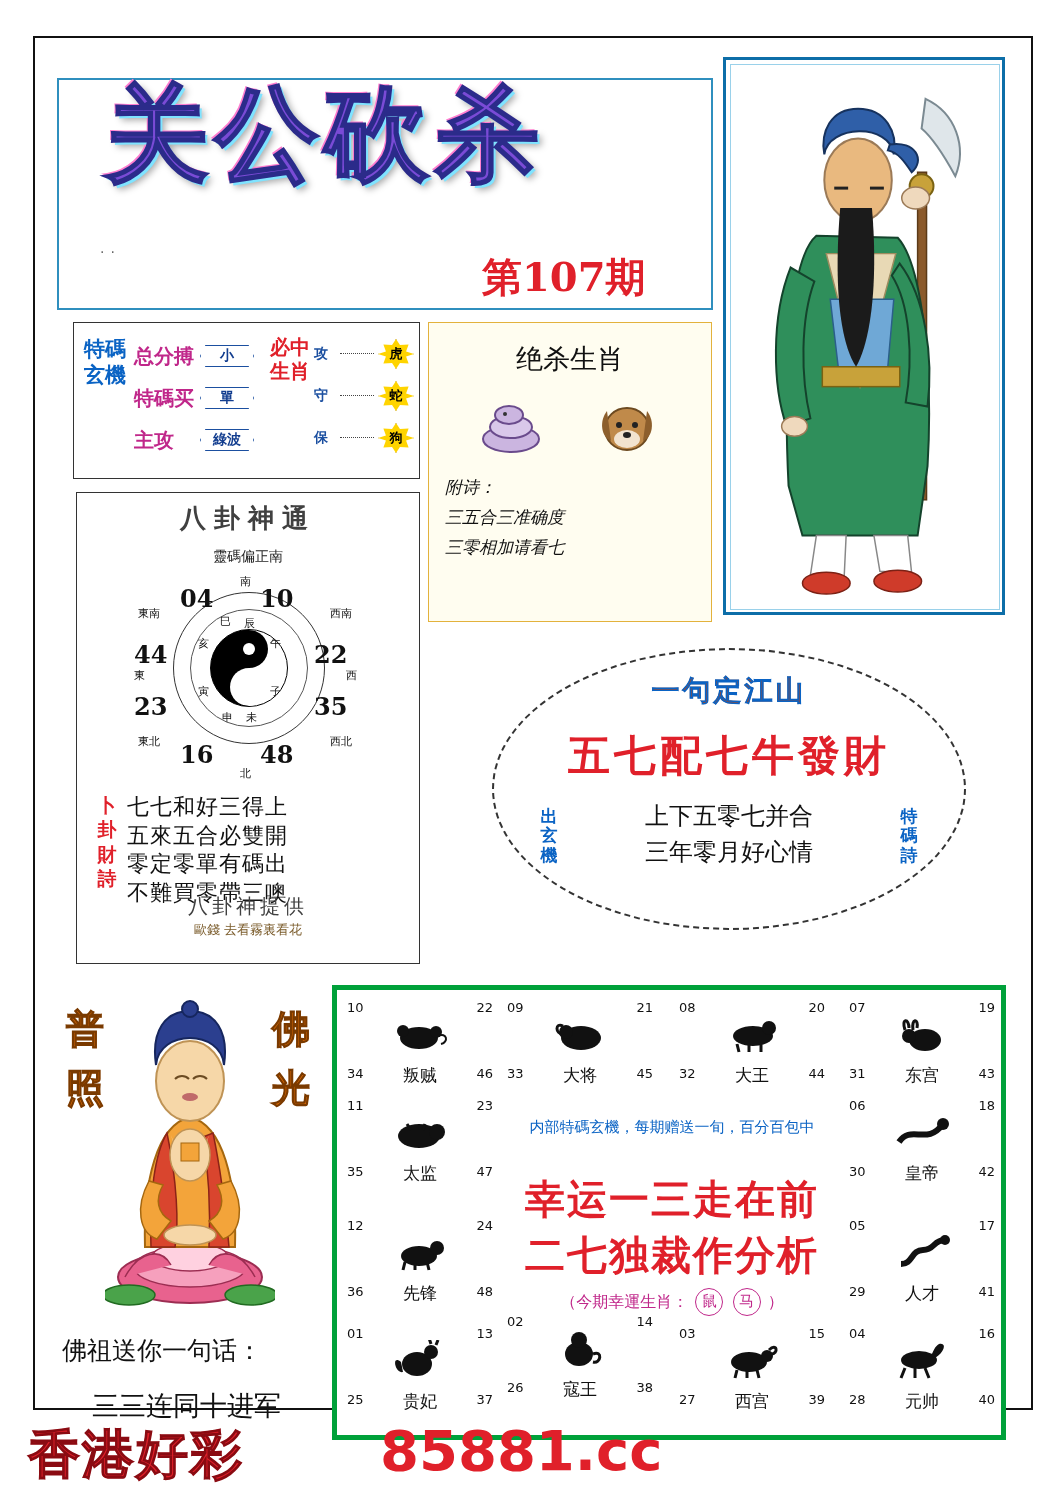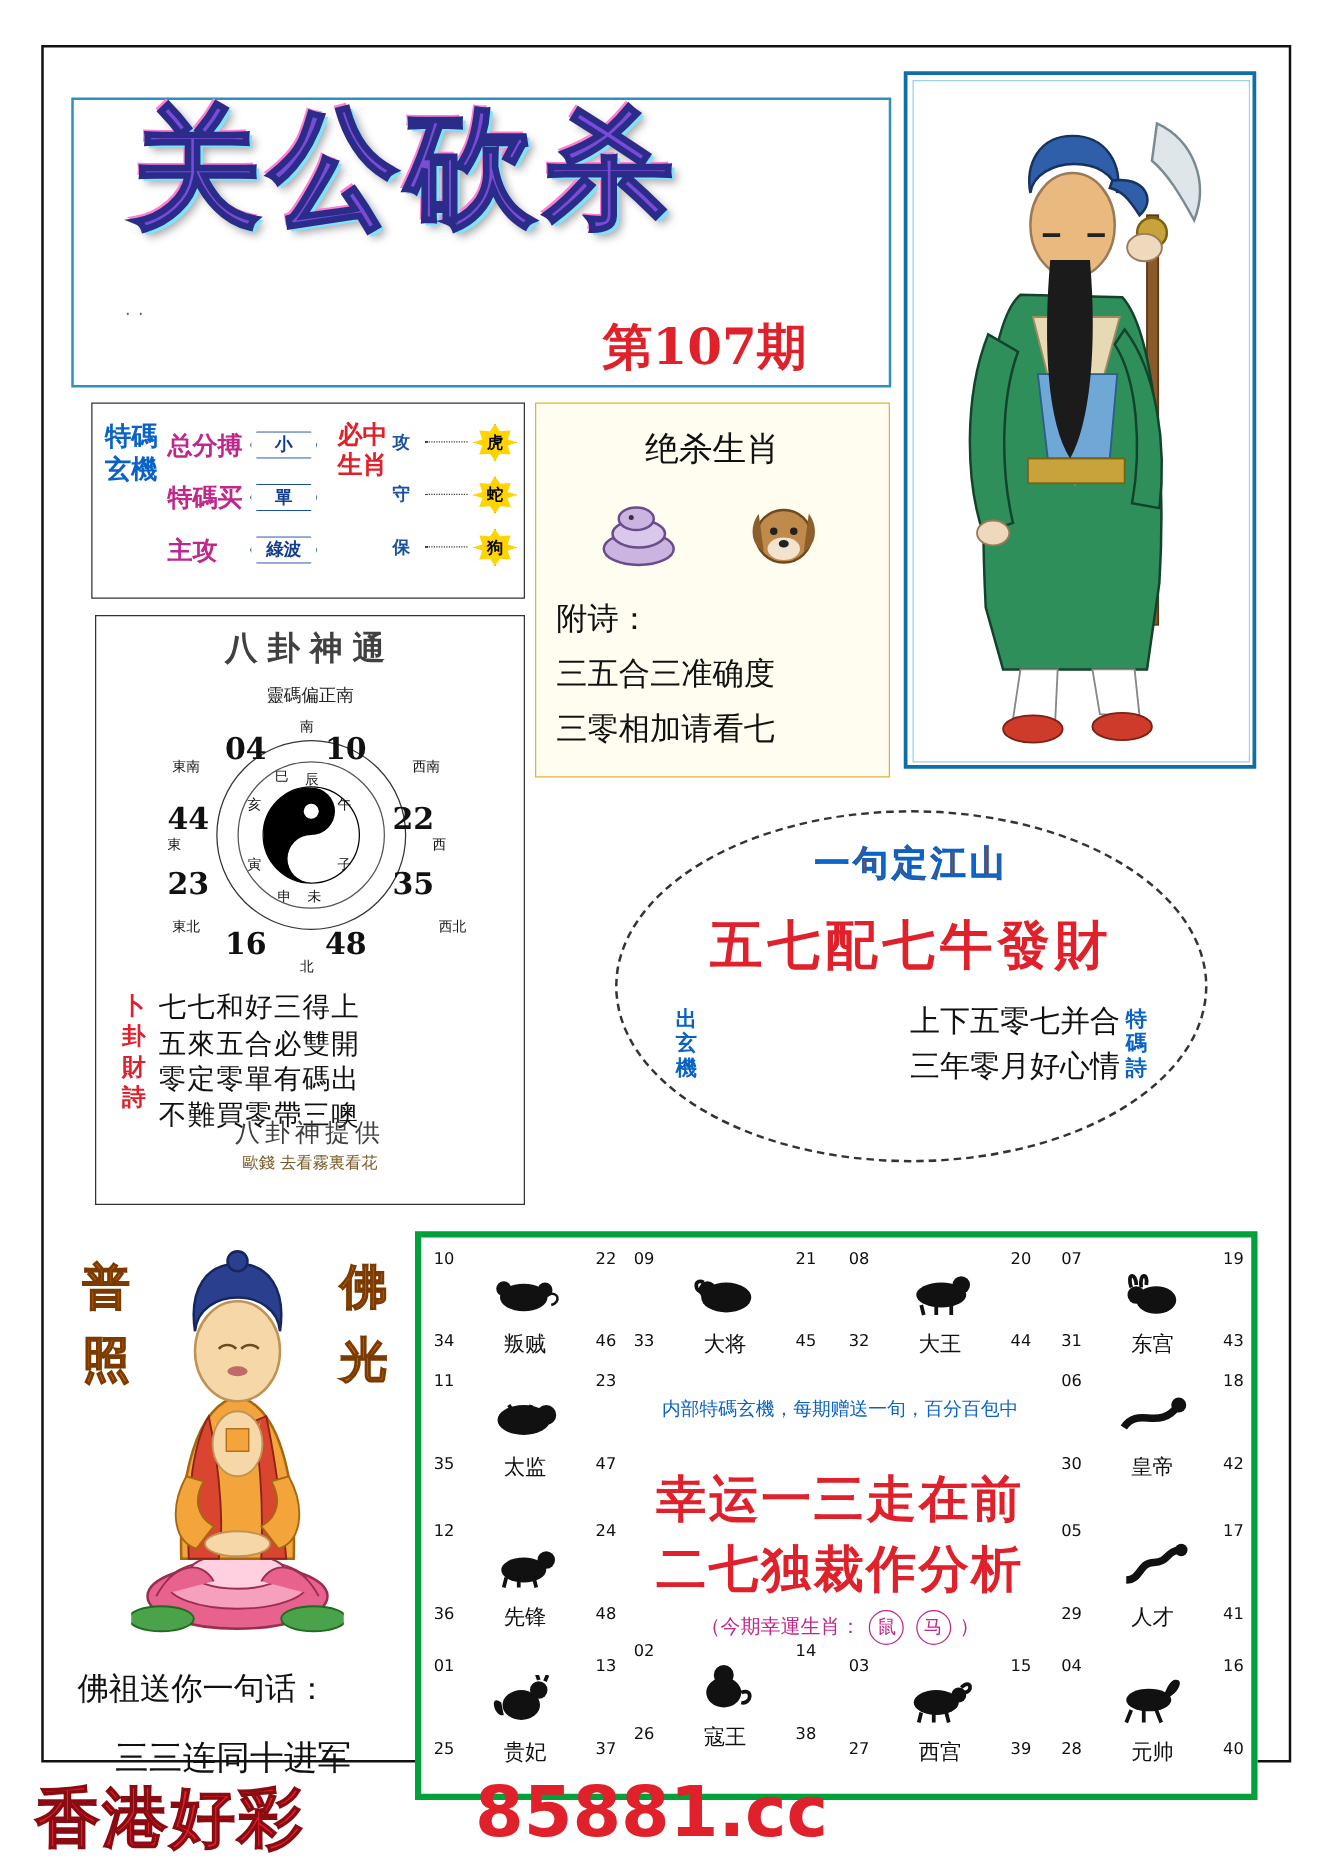--- a/index.html
+++ b/index.html
@@ -77,22 +77,22 @@
     clip-path:polygon(50% 0,61% 20%,85% 18%,78% 42%,100% 50%,78% 58%,85% 82%,61% 80%,50% 100%,39% 80%,15% 82%,22% 58%,0 50%,22% 42%,15% 18%,39% 20%);
   }
 
   
   .jue-box{
     position:absolute;left:428px;top:322px;width:282px;height:298px;
     border:1px solid #e3b23c;background:#fffdf0;
   }
   .jue-title{text-align:center;font-size:27px;margin-top:18px;color:#111;font-family:"DejaVu Serif","Liberation Serif",serif;}
   .jue-animals{display:flex;justify-content:center;gap:42px;margin-top:18px;}
-  .jue-poem{margin-top:16px;padding-left:16px;font-size:25px;line-height:1.75;color:#111;
-    font-family:"DejaVu Serif","Liberation Serif",serif;}
+  .jue-poem{margin-top:16px;padding-left:16px;font-size:17px;line-height:1.75;color:#111;
+    font-family:"DejaVu Serif","Liberation Serif",serif;font-style:italic;}
 
   
   .bagua-box{
     position:absolute;left:76px;top:492px;width:342px;height:470px;
     border:1px solid #333;background:#fff;
   }
   .bg-title{text-align:center;margin-top:8px;font-size:26px;font-weight:bold;color:#404040;letter-spacing:8px;}
   .bg-sub{text-align:center;font-size:14px;color:#222;margin-top:12px;}
   .compass{position:relative;width:260px;height:215px;margin:4px auto 0;}
   .dirlabel{position:absolute;font-size:11px;color:#111;}
@@ -132,21 +132,21 @@
     font-size:28px;font-weight:bold;color:#c2410c;letter-spacing:3px;
     -webkit-text-stroke:0.6px #0a63c4;
   }
   .oval-main{
     position:absolute;left:0;top:78px;width:100%;text-align:center;
     font-size:42px;font-weight:bold;color:#e0202a;letter-spacing:4px;
     font-family:"DejaVu Serif","Liberation Serif",serif;
   }
   .oval-row{position:absolute;left:42px;top:150px;width:386px;display:flex;align-items:center;justify-content:center;}
   .ov-side{width:26px;font-size:17px;color:#0a63c4;line-height:1.15;text-align:center;font-weight:bold;}
-  .ov-mid{flex:1;text-align:right;font-size:24px;line-height:1.5;color:#111;font-family:Liberation Serif, serif;}
+  .ov-mid{flex:1;text-align:center;font-size:24px;line-height:1.5;color:#111;font-family:Liberation Mono, monospace;}
 
   
   .pu{position:absolute;left:66px;top:1000px;font-size:38px;font-weight:bold;color:#e06a00;line-height:1.55;
      -webkit-text-stroke:1px #7a3a00;}
   .fo{position:absolute;left:272px;top:1000px;font-size:38px;font-weight:bold;color:#e06a00;line-height:1.55;
      -webkit-text-stroke:1px #7a3a00;}
   .buddha{position:absolute;left:105px;top:985px;width:170px;height:335px;}
   .buddha-text1{position:absolute;left:62px;top:1334px;font-size:25px;color:#111;font-family:"DejaVu Serif","Liberation Serif",serif;}
   .buddha-text2{position:absolute;left:92px;top:1388px;font-size:27px;color:#111;font-family:"DejaVu Serif","Liberation Serif",serif;}
 
@@ -301,21 +301,21 @@
     <div class="bg-sub">靈碼偏正南</div>
 
     <div class="compass">
       <div class="dirlabel" style="left:122px;top:4px;">南</div>
       <div class="dirlabel" style="left:122px;top:196px;">北</div>
       <div class="dirlabel" style="left:16px;top:98px;">東</div>
       <div class="dirlabel" style="left:228px;top:98px;">西</div>
       <div class="dirlabel" style="left:20px;top:36px;">東南</div>
       <div class="dirlabel" style="left:212px;top:36px;">西南</div>
       <div class="dirlabel" style="left:20px;top:164px;">東北</div>
-      <div class="dirlabel" style="left:212px;top:164px;margin-left:21px;">西北</div>
+      <div class="dirlabel" style="left:212px;top:164px;">西北</div>
 
       <div class="circle"></div>
       <div class="circle2"></div>
       <div class="taiji">
         <div class="tj-dot1"></div>
         <div class="tj-dot2"></div>
       </div>
 
       <div class="zhi" style="left:102px;top:44px;">巳</div>
       <div class="zhi" style="left:126px;top:46px;">辰</div>

